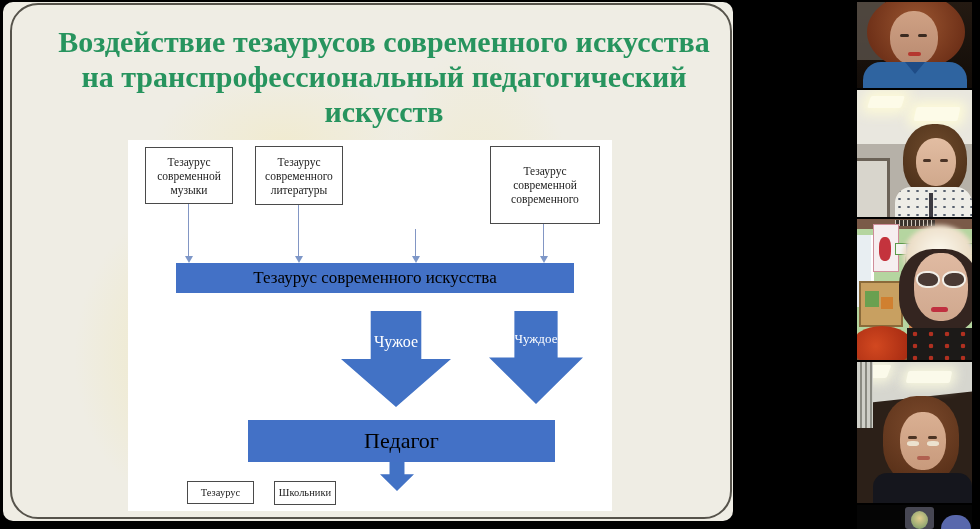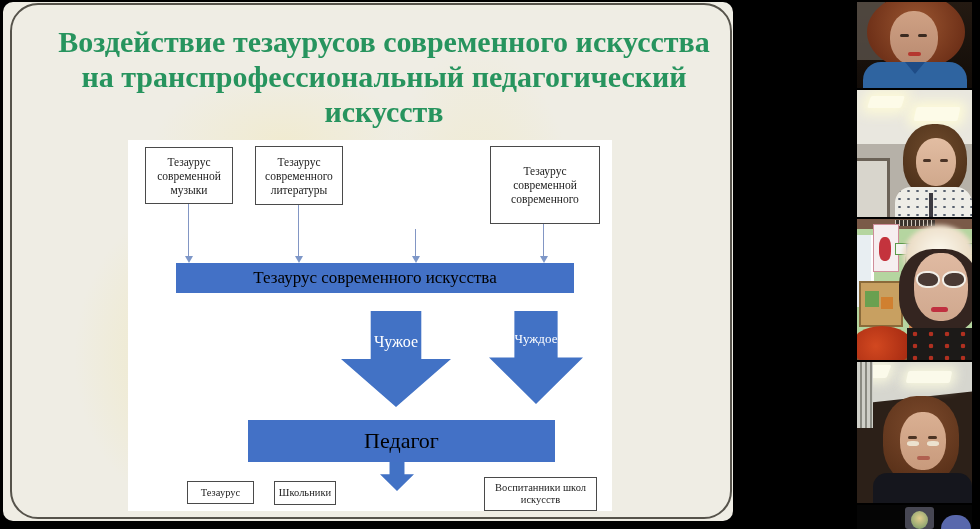--- a/index.html
+++ b/index.html
@@ -212,21 +212,20 @@
     </div>
     <div class="big-arrow a3">
       <span>Чуждое</span>
     </div>
 
     <div class="bar bar-teacher">Педагог</div>
     <div class="small-arrow"></div>
 
     <div class="dbox aud aud1">Тезаурус</div>
     <div class="dbox aud aud2">Школьники</div>
-    <div class="dbox aud aud4">Воспитанники школ искусств</div>
   </div>
 </div>
 
 <div class="video-panel">
 
   <div class="tile t1">
     <div class="shape t1-wall"></div>
     <div class="shape t1-hair"></div>
     <div class="shape t1-face"></div>
     <div class="shape t1-eye l"></div>

